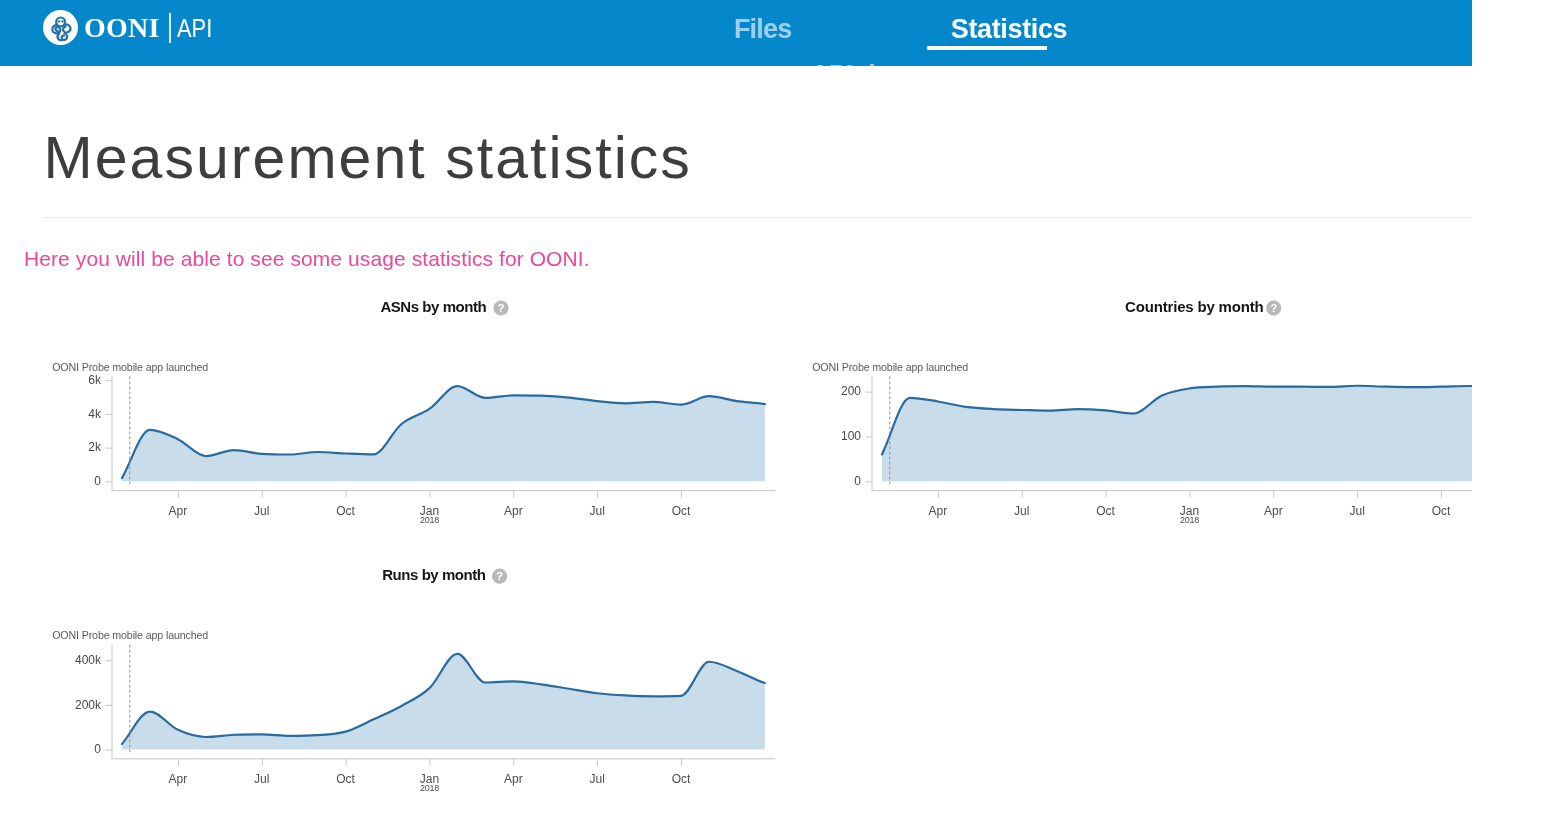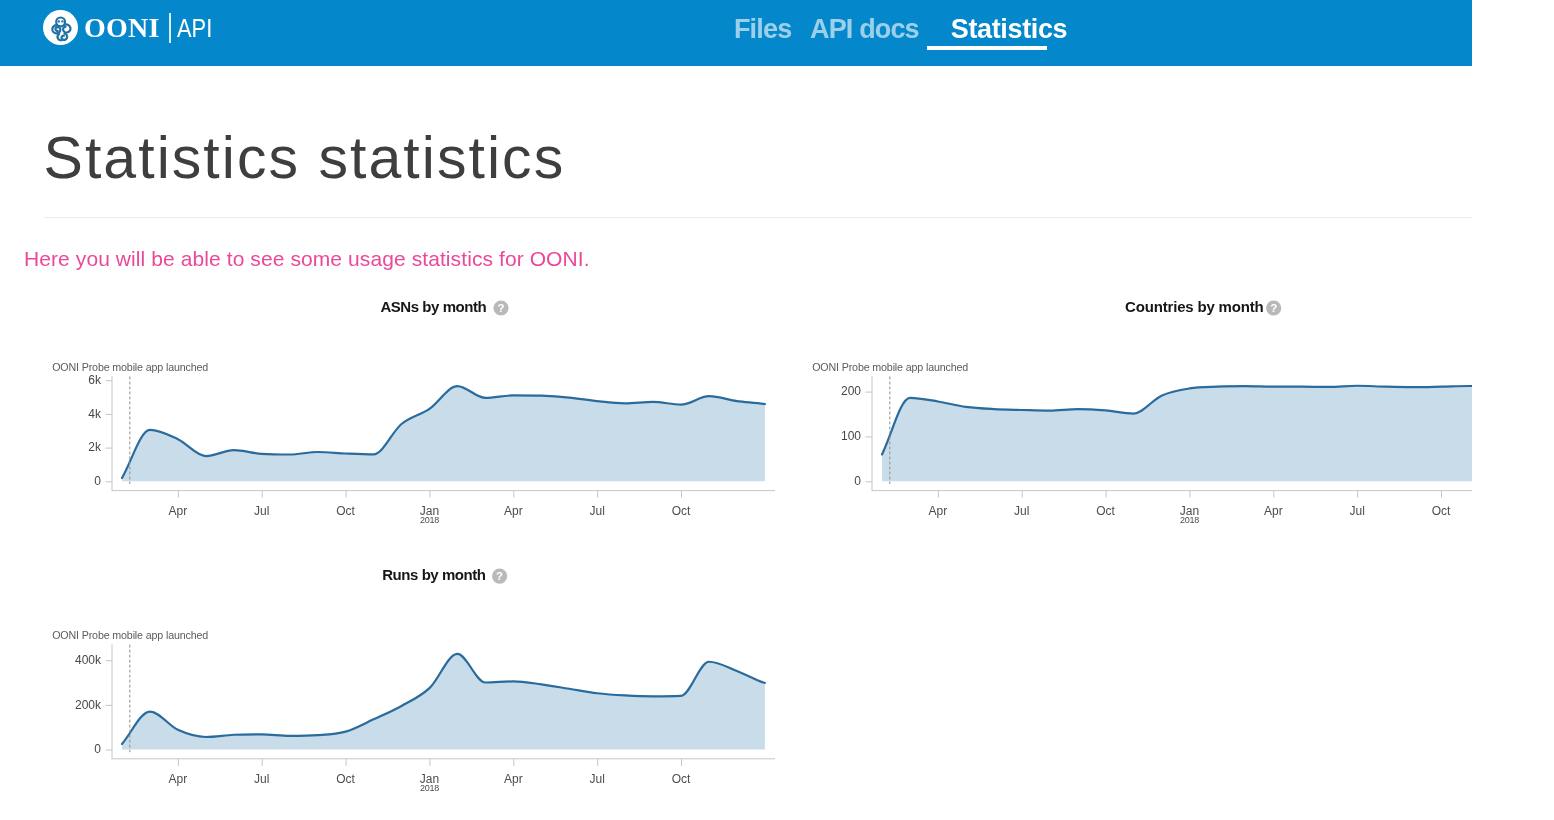--- a/index.html
+++ b/index.html
@@ -26,24 +26,24 @@
 <path d="M13.8,14.9 C10.8,15.4 8.8,17.7 9.4,20.2 C10.1,22.6 12.6,23.9 14.9,23.1 C16.8,22.5 17.8,20.6 17.2,18.9 C16.7,17.5 15.2,16.7 13.9,17.2 C12.8,17.6 12.3,18.7 12.6,19.7 C12.9,20.6 13.9,21.1 14.7,20.8"></path>
 <path d="M21.4,14.6 C24.3,13.8 26.8,15.2 27.4,17.7 C27.9,20.1 26.2,22.3 23.8,22.5 C21.9,22.7 20.2,21.3 20.1,19.5 C20,18 21.1,16.8 22.5,16.8"></path>
 <path d="M16.1,23.9 C14.5,25.3 14.1,27.4 15.2,28.9 C16.3,30.4 18.4,30.7 19.8,29.6"></path>
 <path d="M21.5,23.5 C23.4,24.1 24.5,25.9 24,27.6 C23.5,29.3 21.8,30.2 20.2,29.7 C18.9,29.3 18.2,28 18.6,26.9 C18.9,26 19.9,25.5 20.8,25.8"></path>
 </g>
     </svg>
 <div class="abs" id="ooni-word">OONI</div>
 <div class="abs" id="pipe"></div>
 <div class="abs" id="api-word">API</div>
 <div class="abs navlink" style="left:762.7px;letter-spacing:-0.8px;">Files</div>
-<div class="abs navlink" style="left:864.4px;letter-spacing:-0.85px;">API docs</div>
+<div class="abs navlink" style="left:864.4px;letter-spacing:-0.85px;margin-top:46px;">API docs</div>
 <div class="abs navlink" style="left:1009px;letter-spacing:-0.35px;color:#ffffff;">Statistics</div>
 <div class="abs" style="left:926.8px;top:45.5px;width:120.3px;height:4.5px;background:#ffffff;"></div>
-<div class="abs" id="h1">Statistics statistics</div>
+<div class="abs" id="h1">Measurement statistics</div>
 <div class="abs" id="hr"></div>
 <div class="abs" id="intro">Here you will be able to see some usage statistics for OONI.</div>
 <svg width="1554" height="820" viewBox="0 0 1554 820" style="position:absolute;left:0;top:0" font-family="'Liberation Sans',sans-serif">
 <path d="M122.00,477.93C131.32,461.92 140.63,429.91 149.95,429.91C159.27,429.91 168.58,434.82 177.90,439.18C187.22,443.53 196.53,456.03 205.85,456.03C215.17,456.03 224.48,450.13 233.80,450.13C243.12,450.13 252.43,453.16 261.75,453.83C271.07,454.51 280.38,454.51 289.70,454.51C299.02,454.51 308.33,451.98 317.65,451.98C326.97,451.98 336.28,453.10 345.60,453.50C354.92,453.89 364.23,454.34 373.55,454.34C382.87,454.34 392.18,431.59 401.50,424.01C410.82,416.43 420.13,415.16 429.45,408.85C438.77,402.53 448.08,386.10 457.40,386.10C466.72,386.10 476.03,397.89 485.35,397.89C494.67,397.89 503.98,395.37 513.30,395.37C522.62,395.37 531.93,395.37 541.25,395.70C550.57,396.04 559.88,396.66 569.20,397.56C578.52,398.45 587.83,400.14 597.15,401.09C606.47,402.05 615.78,403.28 625.10,403.28C634.42,403.28 643.73,401.94 653.05,401.94C662.37,401.94 671.68,404.63 681.00,404.63C690.32,404.63 699.63,396.21 708.95,396.21C718.27,396.21 727.58,399.77 736.90,401.09C746.22,402.41 755.53,402.50 764.85,404.13L764.85,481.30L122.00,481.30Z" fill="#c9dcea"></path>
 <path d="M122.00,477.93C131.32,461.92 140.63,429.91 149.95,429.91C159.27,429.91 168.58,434.82 177.90,439.18C187.22,443.53 196.53,456.03 205.85,456.03C215.17,456.03 224.48,450.13 233.80,450.13C243.12,450.13 252.43,453.16 261.75,453.83C271.07,454.51 280.38,454.51 289.70,454.51C299.02,454.51 308.33,451.98 317.65,451.98C326.97,451.98 336.28,453.10 345.60,453.50C354.92,453.89 364.23,454.34 373.55,454.34C382.87,454.34 392.18,431.59 401.50,424.01C410.82,416.43 420.13,415.16 429.45,408.85C438.77,402.53 448.08,386.10 457.40,386.10C466.72,386.10 476.03,397.89 485.35,397.89C494.67,397.89 503.98,395.37 513.30,395.37C522.62,395.37 531.93,395.37 541.25,395.70C550.57,396.04 559.88,396.66 569.20,397.56C578.52,398.45 587.83,400.14 597.15,401.09C606.47,402.05 615.78,403.28 625.10,403.28C634.42,403.28 643.73,401.94 653.05,401.94C662.37,401.94 671.68,404.63 681.00,404.63C690.32,404.63 699.63,396.21 708.95,396.21C718.27,396.21 727.58,399.77 736.90,401.09C746.22,402.41 755.53,402.50 764.85,404.13" fill="none" stroke="#2a6b9d" stroke-width="2.2" stroke-linejoin="round" stroke-linecap="round"></path>
 <line x1="129.8" y1="376.5" x2="129.8" y2="484.0" stroke="#8e8e8e" stroke-width="1" stroke-dasharray="2.9 2.1"></line>
 <line x1="112.0" y1="376.2" x2="112.0" y2="490.6" stroke="#c6c6c6" stroke-width="1"></line>
 <line x1="111.5" y1="490.6" x2="775.0500000000001" y2="490.6" stroke="#c6c6c6" stroke-width="1"></line>
 <line x1="105.5" y1="481.8" x2="112.0" y2="481.8" stroke="#c6c6c6" stroke-width="1"></line>
 <text x="101.0" y="485.0" text-anchor="end" font-size="12" fill="#474747">0</text>

